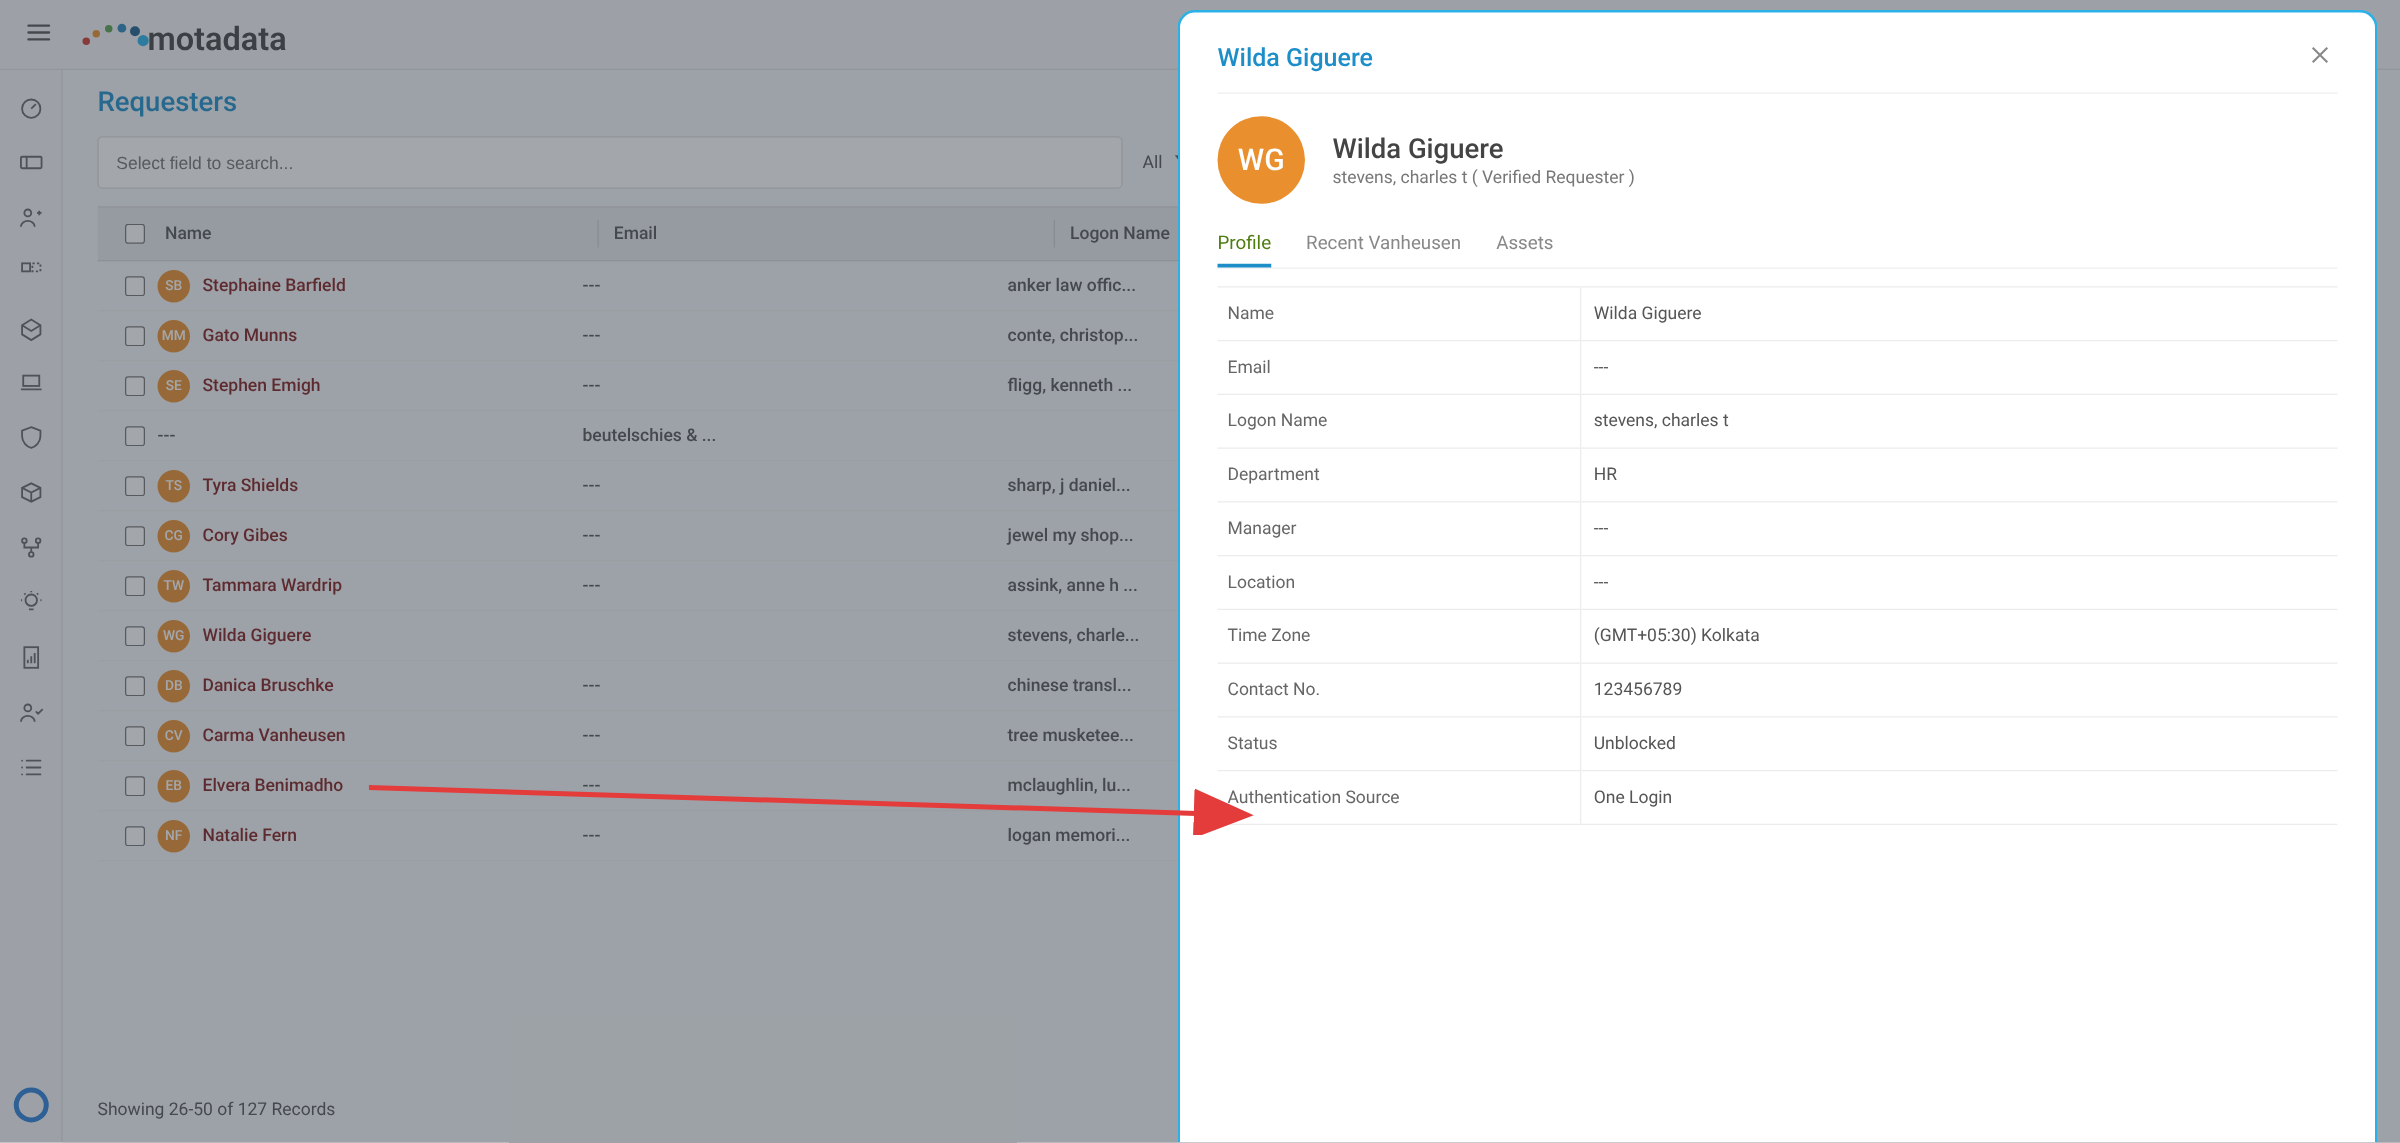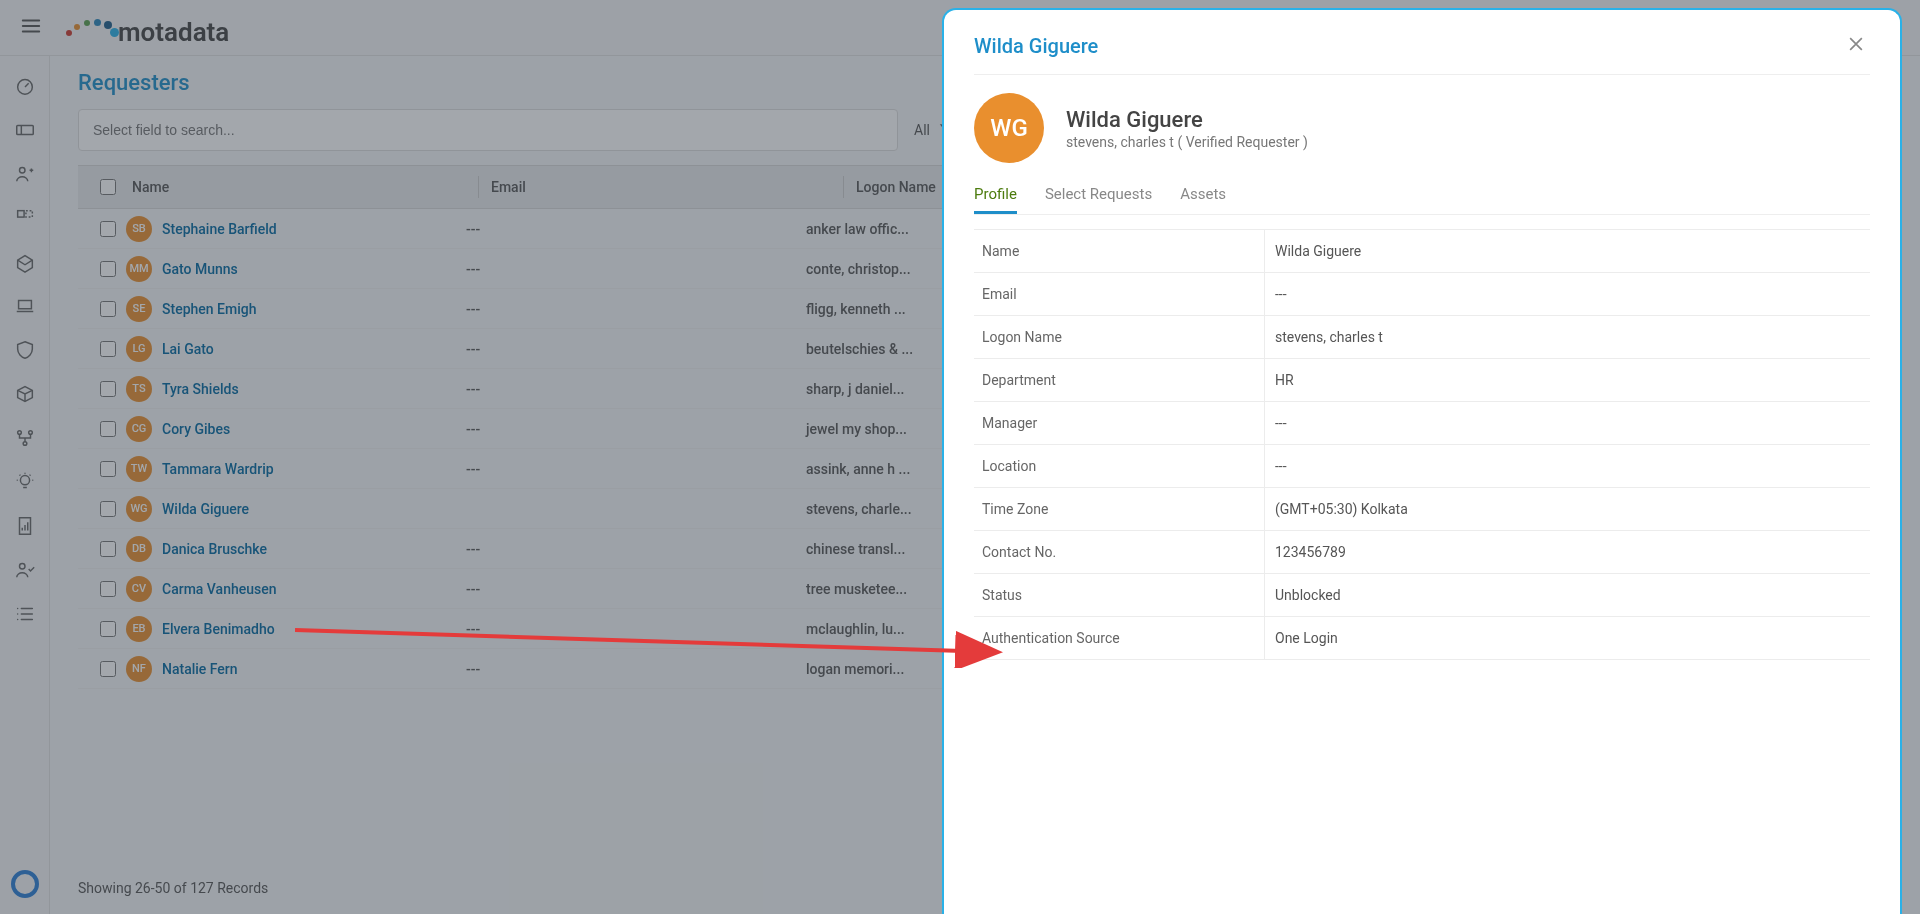--- a/index.html
+++ b/index.html
@@ -42,21 +42,21 @@
 .col-logon { flex: 1; font-weight: 500; color: #555; }
 .divider { width: 1px; height: 22px; background: #ccc; margin: 0 12px; }
 
 .table-body { overflow-y: auto; }
 .row { display: flex; align-items: center; min-height: 40px; padding: 4px 12px; border-bottom: 1px solid #eee; }
 .row .col-check { width: 36px; }
 .row .col-name { width: 340px; display: flex; align-items: center; gap: 10px; }
 .row .col-email { width: 340px; color: #555; }
 .row .col-logon { flex: 1; color: #555; }
 .avatar-badge { width: 26px; height: 26px; border-radius: 50%; background: #e98f2e; color: #fff; font-size: 11px; font-weight: 500; display: flex; align-items: center; justify-content: center; flex: none; }
-.row a.name-link { color: #0369a1; text-decoration: none; }
+.row a.name-link { color: #7f1d1d; text-decoration: none; }
 
 .footer { padding: 18px 0; color: #555; font-size: 14px; }
 
 
 .scrim { position: absolute; inset: 0; background: rgba(50,60,70,0.45); pointer-events: none; z-index: 5; }
 
 
 .side-panel { position: absolute; top: 8px; right: 18px; bottom: 0; width: 960px; background: #fff; border: 2px solid #29b1e8; border-bottom: none; border-top-left-radius: 14px; border-top-right-radius: 14px; z-index: 10; padding: 24px 30px; display: flex; flex-direction: column; }
 .panel-header { display: flex; align-items: center; justify-content: space-between; border-bottom: 1px solid #eee; padding-bottom: 16px; }
 .panel-title { color: #1e8ec9; font-size: 20px; font-weight: 500; }
@@ -247,24 +247,20 @@
       <div class="avatar-badge">SE</div>
       <a href="#" class="name-link">Stephen Emigh</a>
     </div>
     <div class="col-email">---</div>
     <div class="col-logon">fligg, kenneth ...</div>
   </div>
         <div class="row">
     <div class="col-check">
             <input type="checkbox" style="">
           </div>
-    <div class="col-name">
-      <div class="avatar-badge">LG</div>
-      <a href="#" class="name-link">Lai Gato</a>
-    </div>
     <div class="col-email">---</div>
     <div class="col-logon">beutelschies &amp; ...</div>
   </div>
         <div class="row">
     <div class="col-check">
             <input type="checkbox" style="">
           </div>
     <div class="col-name">
       <div class="avatar-badge">TS</div>
       <a href="#" class="name-link">Tyra Shields</a>
@@ -370,21 +366,21 @@
   <div class="profile-head">
     <div class="profile-avatar">WG</div>
     <div>
       <div class="profile-name">Wilda Giguere</div>
       <div class="profile-sub">stevens, charles t  ( Verified Requester )</div>
     </div>
   </div>
 
   <div class="tabs">
     <div class="tab active">Profile</div>
-    <div class="tab">Select Requests</div>
+    <div class="tab">Recent Vanheusen</div>
     <div class="tab">Assets</div>
   </div>
 
   <div class="detail-table" id="detail-table">
       <div class="detail-row">
     <div class="detail-label">Name</div>
     <div class="detail-value">Wilda Giguere</div>
   </div>
       <div class="detail-row">
     <div class="detail-label">Email</div>

